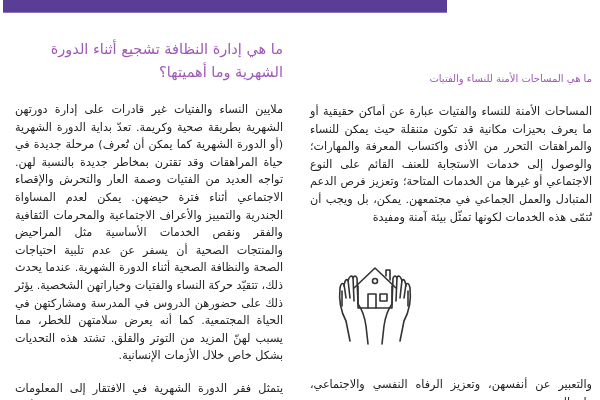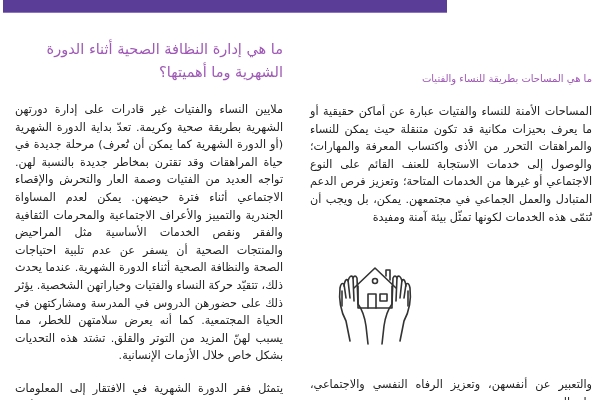--- a/index.html
+++ b/index.html
@@ -16,28 +16,28 @@
   .gap { height:15px; }
   .wrap-area { position:relative; }
   .icon-box { float:left; width:130px; height:150px; display:flex; align-items:center; justify-content:center; margin-top:0px; }
 </style>
 </head>
 <body>
 
 <div class="topbar"></div>
 
 <div class="col left">
-  <h2 class="h-main">ما هي إدارة النظافة الصحية أثناء الدورة الشهرية وما أهميتها؟</h2>
+  <h2 class="h-main">ما هي إدارة النظافة تشجيع أثناء الدورة الشهرية وما أهميتها؟</h2>
   <p>ملايين النساء والفتيات غير قادرات على إدارة دورتهن الشهرية بطريقة صحية وكريمة. تعدّ بداية الدورة الشهرية (أو الدورة الشهرية كما يمكن أن تُعرف) مرحلة جديدة في حياة المراهقات وقد تقترن بمخاطر جديدة بالنسبة لهن. تواجه العديد من الفتيات وصمة العار والتحرش والإقصاء الاجتماعي أثناء فترة حيضهن. يمكن لعدم المساواة الجندرية والتمييز والأعراف الاجتماعية والمحرمات الثقافية والفقر ونقص الخدمات الأساسية مثل المراحيض والمنتجات الصحية أن يسفر عن عدم تلبية احتياجات الصحة والنظافة الصحية أثناء الدورة الشهرية. عندما يحدث ذلك، تتقيّد حركة النساء والفتيات وخياراتهن الشخصية. يؤثر ذلك على حضورهن الدروس في المدرسة ومشاركتهن في الحياة المجتمعية. كما أنه يعرض سلامتهن للخطر، مما يسبب لهنّ المزيد من التوتر والقلق. تشتد هذه التحديات بشكل خاص خلال الأزمات الإنسانية.</p>
   <div class="gap"></div>
   <p>يتمثل فقر الدورة الشهرية في الافتقار إلى المعلومات والمنتجات والمراحيض الخاصة بالنظافة الصحية أثناء الدورة الشهرية - مما يجبر النساء والفتيات على المخاطرة بصحتهن وتفويت فرص التعليم والعمل. انتشر الفقر المتعلق بالدورة الشهرية بشكل مدفوع في الفترة</p>
 </div>
 
 <div class="col right">
-  <h3 class="h-sub">ما هي المساحات بطريقة للنساء والفتيات</h3>
+  <h3 class="h-sub">ما هي المساحات الأمنة للنساء والفتيات</h3>
   <p>المساحات الأمنة للنساء والفتيات عبارة عن أماكن حقيقية أو ما يعرف بحيزات مكانية قد تكون متنقلة حيث يمكن للنساء والمراهقات التحرر من الأذى واكتساب المعرفة والمهارات؛ والوصول إلى خدمات الاستجابة للعنف القائم على النوع الاجتماعي أو غيرها من الخدمات المتاحة؛ وتعزيز فرص الدعم المتبادل والعمل الجماعي في مجتمعهن. يمكن، بل ويجب أن تُتمّى هذه الخدمات لكونها تمثّل بيئة آمنة ومفيدة</p>
   <div class="wrap-area">
     <div class="icon-box">
       <svg width="110" height="110" viewBox="0 0 110 110" fill="none" stroke="#333" stroke-width="1.6" stroke-linecap="round" stroke-linejoin="round">
 
         <path d="M34 42 L55 22 L76 42"></path>
         <path d="M38 40 L38 62 L72 62 L72 40"></path>
         <path d="M66 30 L66 24 L70 24 L70 34"></path>
         <circle cx="55" cy="35" r="2.5"></circle>
         <path d="M48 62 L48 48 L56 48 L56 62"></path>

